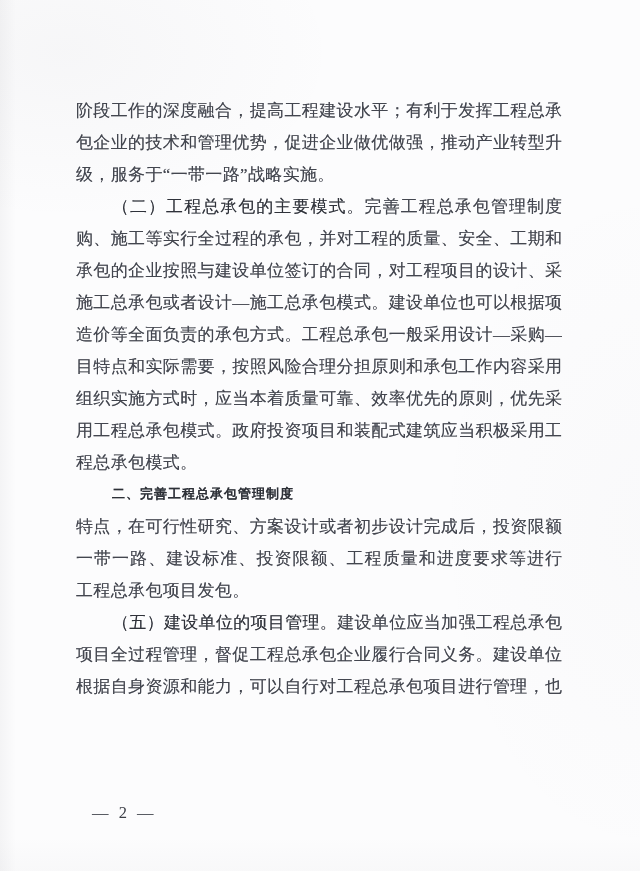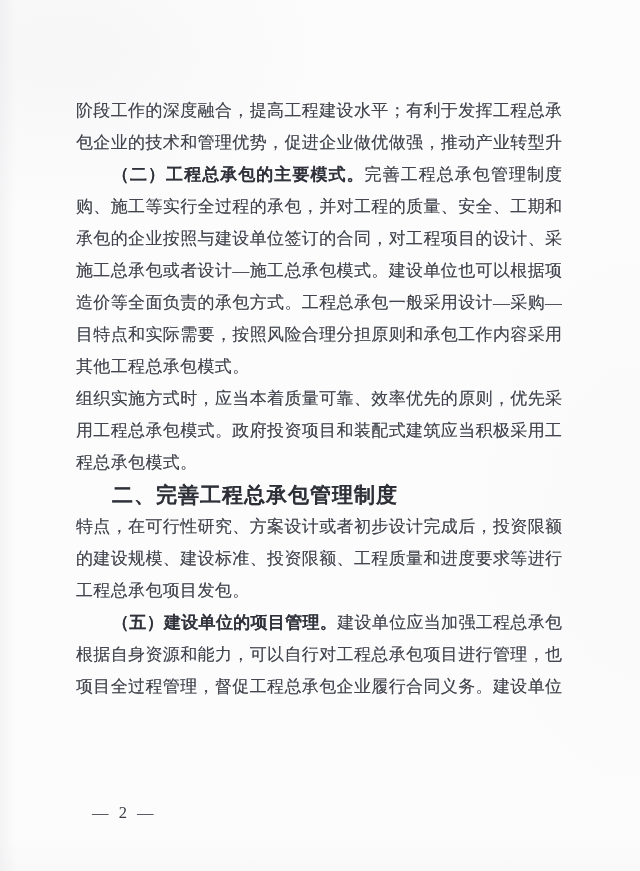--- a/index.html
+++ b/index.html
@@ -38,59 +38,59 @@
     text-shadow: 0 0 0.4px rgba(67,70,79,0.55);
   }
   .line.indent {
     padding-left: 36px;
   }
   .line.end {
     text-align-last: left;
     letter-spacing: 0.35px;
   }
   .line .lead {
-    font-weight: 700;
+    font-weight: 400;
     color: #2f323a;
   }
   .line.section {
-    font-family: Liberation Sans, sans-serif;
+    font-family: Liberation Mono, monospace;
     font-weight: 700;
-    font-size: 21px;
+    font-size: 13px;
     color: #2d3037;
     letter-spacing: 1px;
   }
   .page-number {
     position: absolute;
     left: 92px;
     top: 800px;
     font-size: 16.5px;
     line-height: 26px;
     letter-spacing: 3px;
     color: #3b3e46;
   }
 </style>
 </head>
 <body>
 
 <div class="page">
   <div class="text-block">
       <div class="line">阶段工作的深度融合，提高工程建设水平；有利于发挥工程总承</div>
       <div class="line">包企业的技术和管理优势，促进企业做优做强，推动产业转型升</div>
+      <div class="line end">级，服务于“一带一路”战略实施。</div>
       <div class="line indent"><b class="lead">（二）工程总承包的主要模式。</b><span>完善工程总承包管理制度</span></div>
       <div class="line">购、施工等实行全过程的承包，并对工程的质量、安全、工期和</div>
       <div class="line">承包的企业按照与建设单位签订的合同，对工程项目的设计、采</div>
       <div class="line">施工总承包或者设计—施工总承包模式。建设单位也可以根据项</div>
       <div class="line">造价等全面负责的承包方式。工程总承包一般采用设计—采购—</div>
       <div class="line">目特点和实际需要，按照风险合理分担原则和承包工作内容采用</div>
-      <div class="line end">其他工程总承包模式。</div>
       <div class="line">组织实施方式时，应当本着质量可靠、效率优先的原则，优先采</div>
       <div class="line">用工程总承包模式。政府投资项目和装配式建筑应当积极采用工</div>
       <div class="line end">程总承包模式。</div>
       <div class="line indent end section">二、完善工程总承包管理制度</div>
       <div class="line">特点，在可行性研究、方案设计或者初步设计完成后，投资限额</div>
-      <div class="line">的建设规模、建设标准、投资限额、工程质量和进度要求等进行</div>
+      <div class="line">一带一路、建设标准、投资限额、工程质量和进度要求等进行</div>
       <div class="line end">工程总承包项目发包。</div>
       <div class="line indent"><b class="lead">（五）建设单位的项目管理。</b><span>建设单位应当加强工程总承包</span></div>
+      <div class="line">项目全过程管理，督促工程总承包企业履行合同义务。建设单位</div>
       <div class="line">根据自身资源和能力，可以自行对工程总承包项目进行管理，也</div>
-      <div class="line">项目全过程管理，督促工程总承包企业履行合同义务。建设单位</div>
     </div>
   <div class="page-number">— 2 —</div>
 </div>
 
 </body></html>

